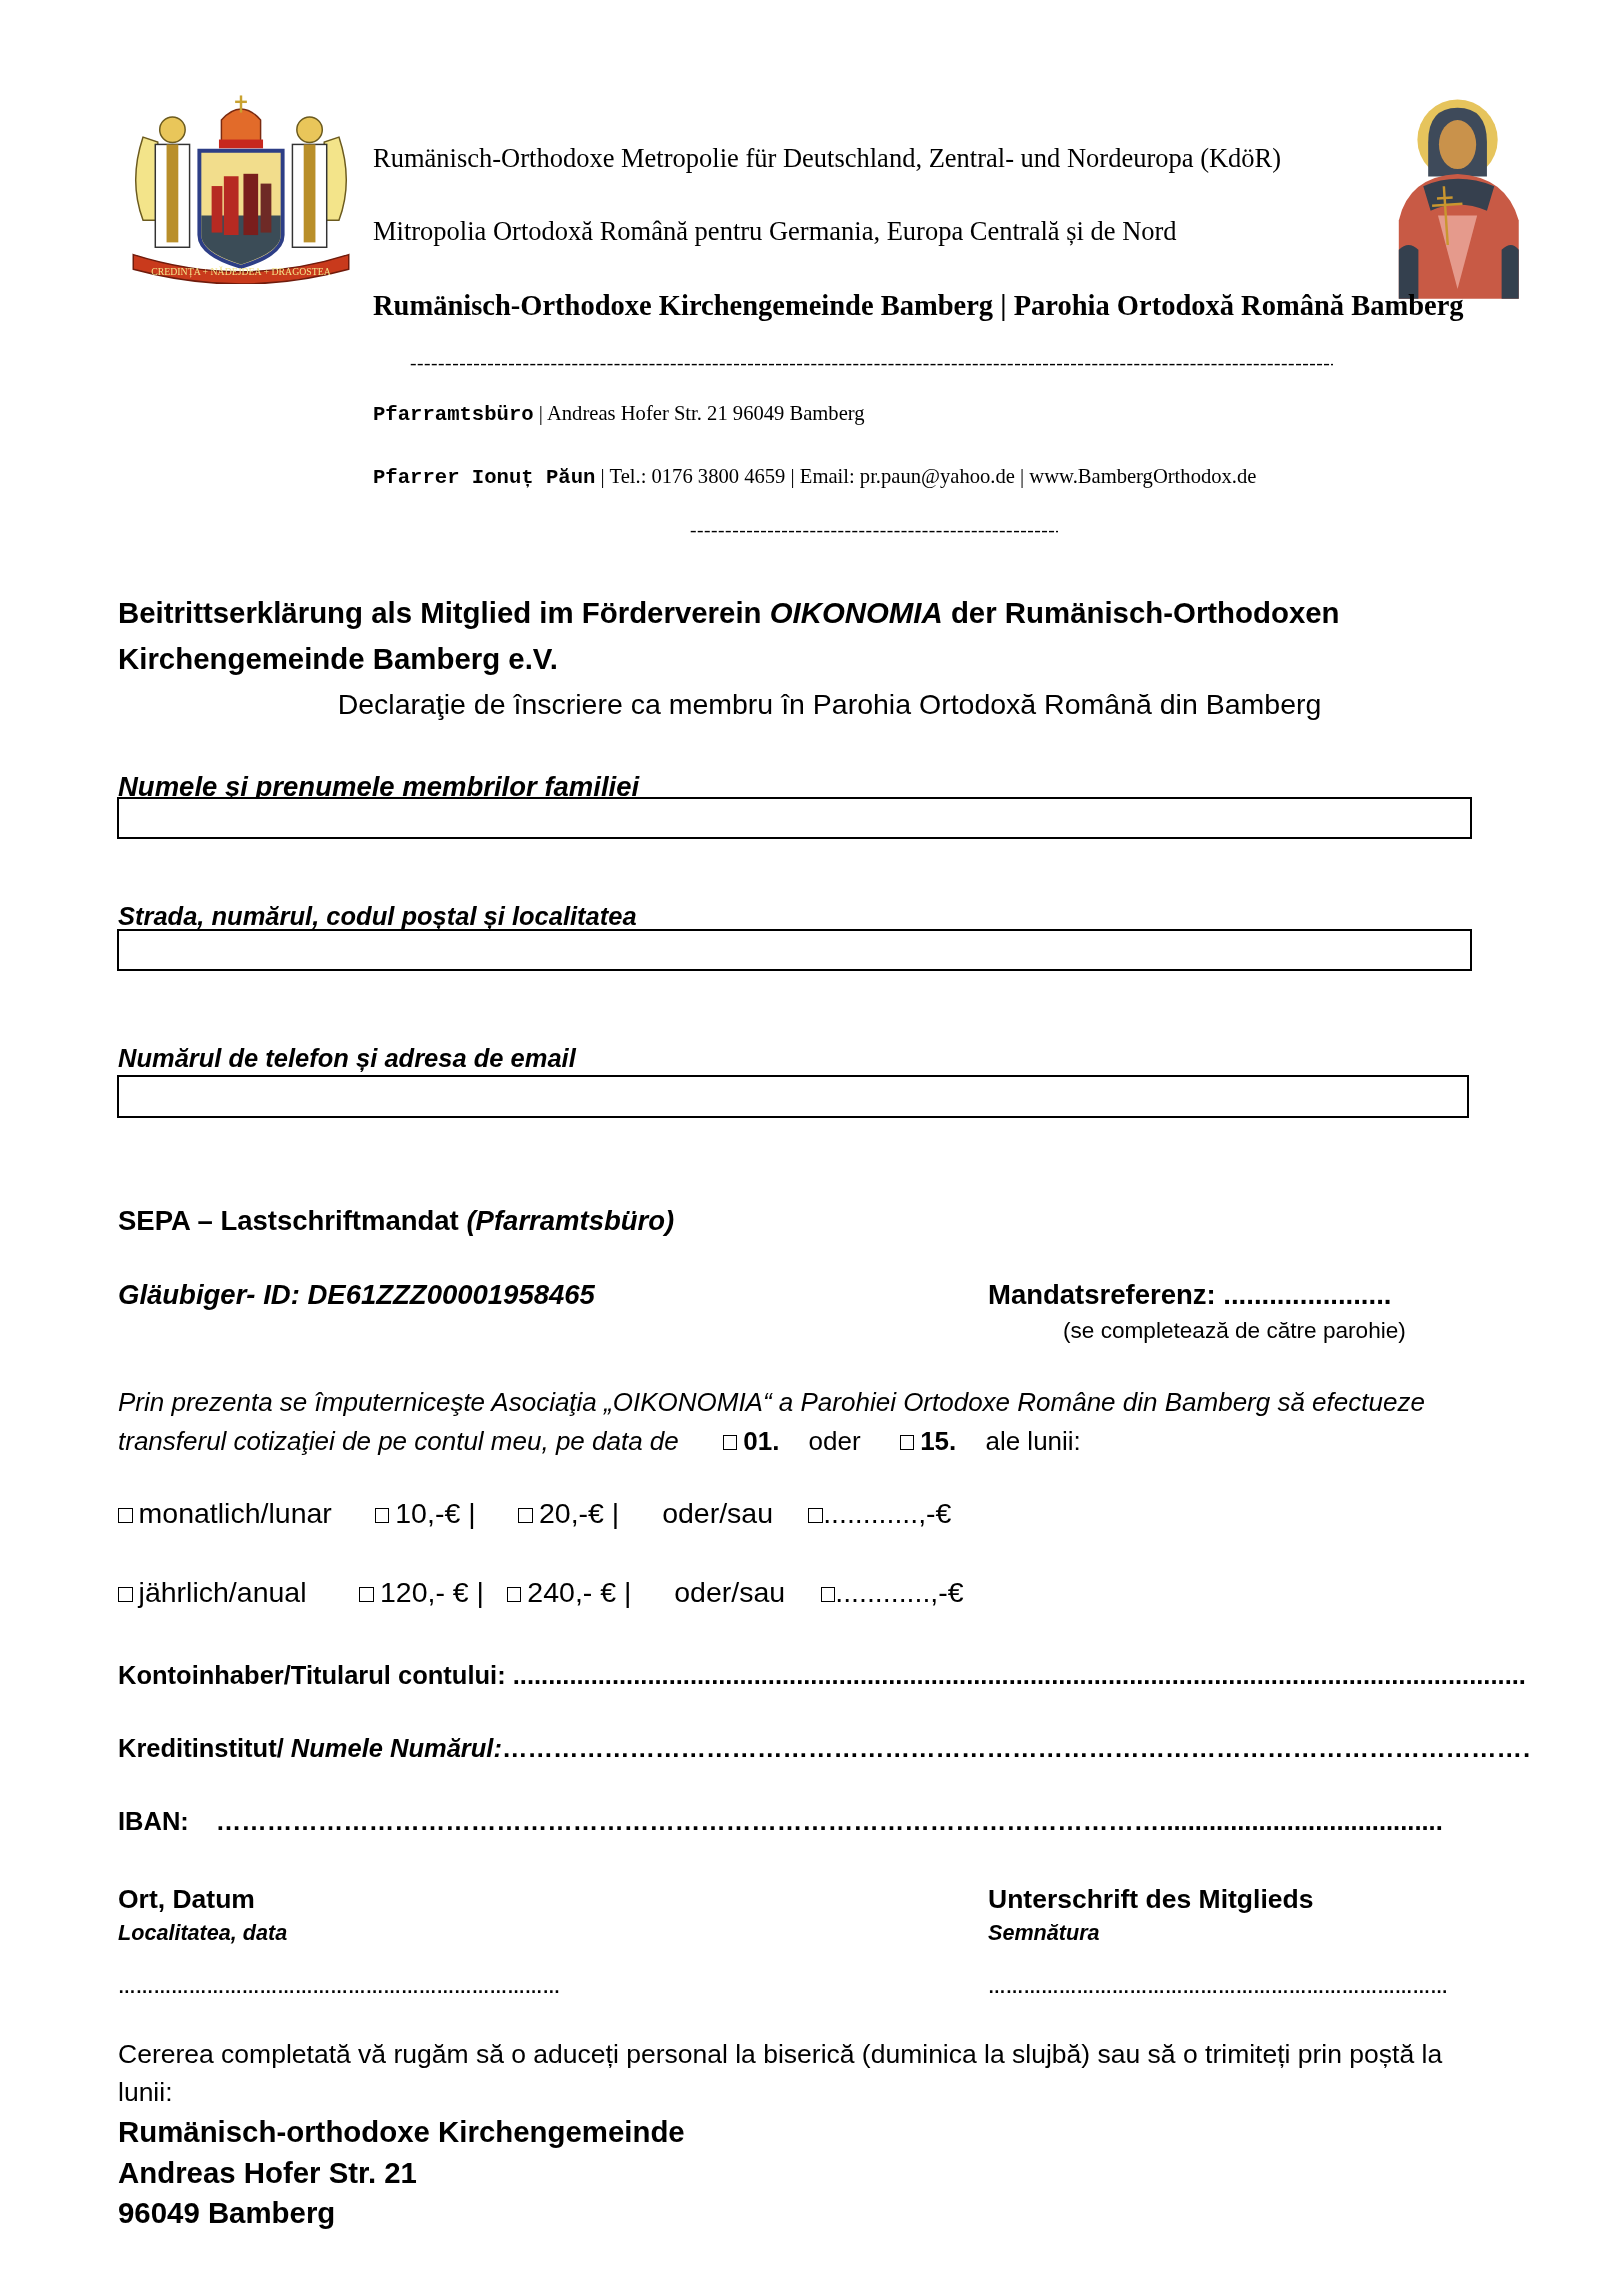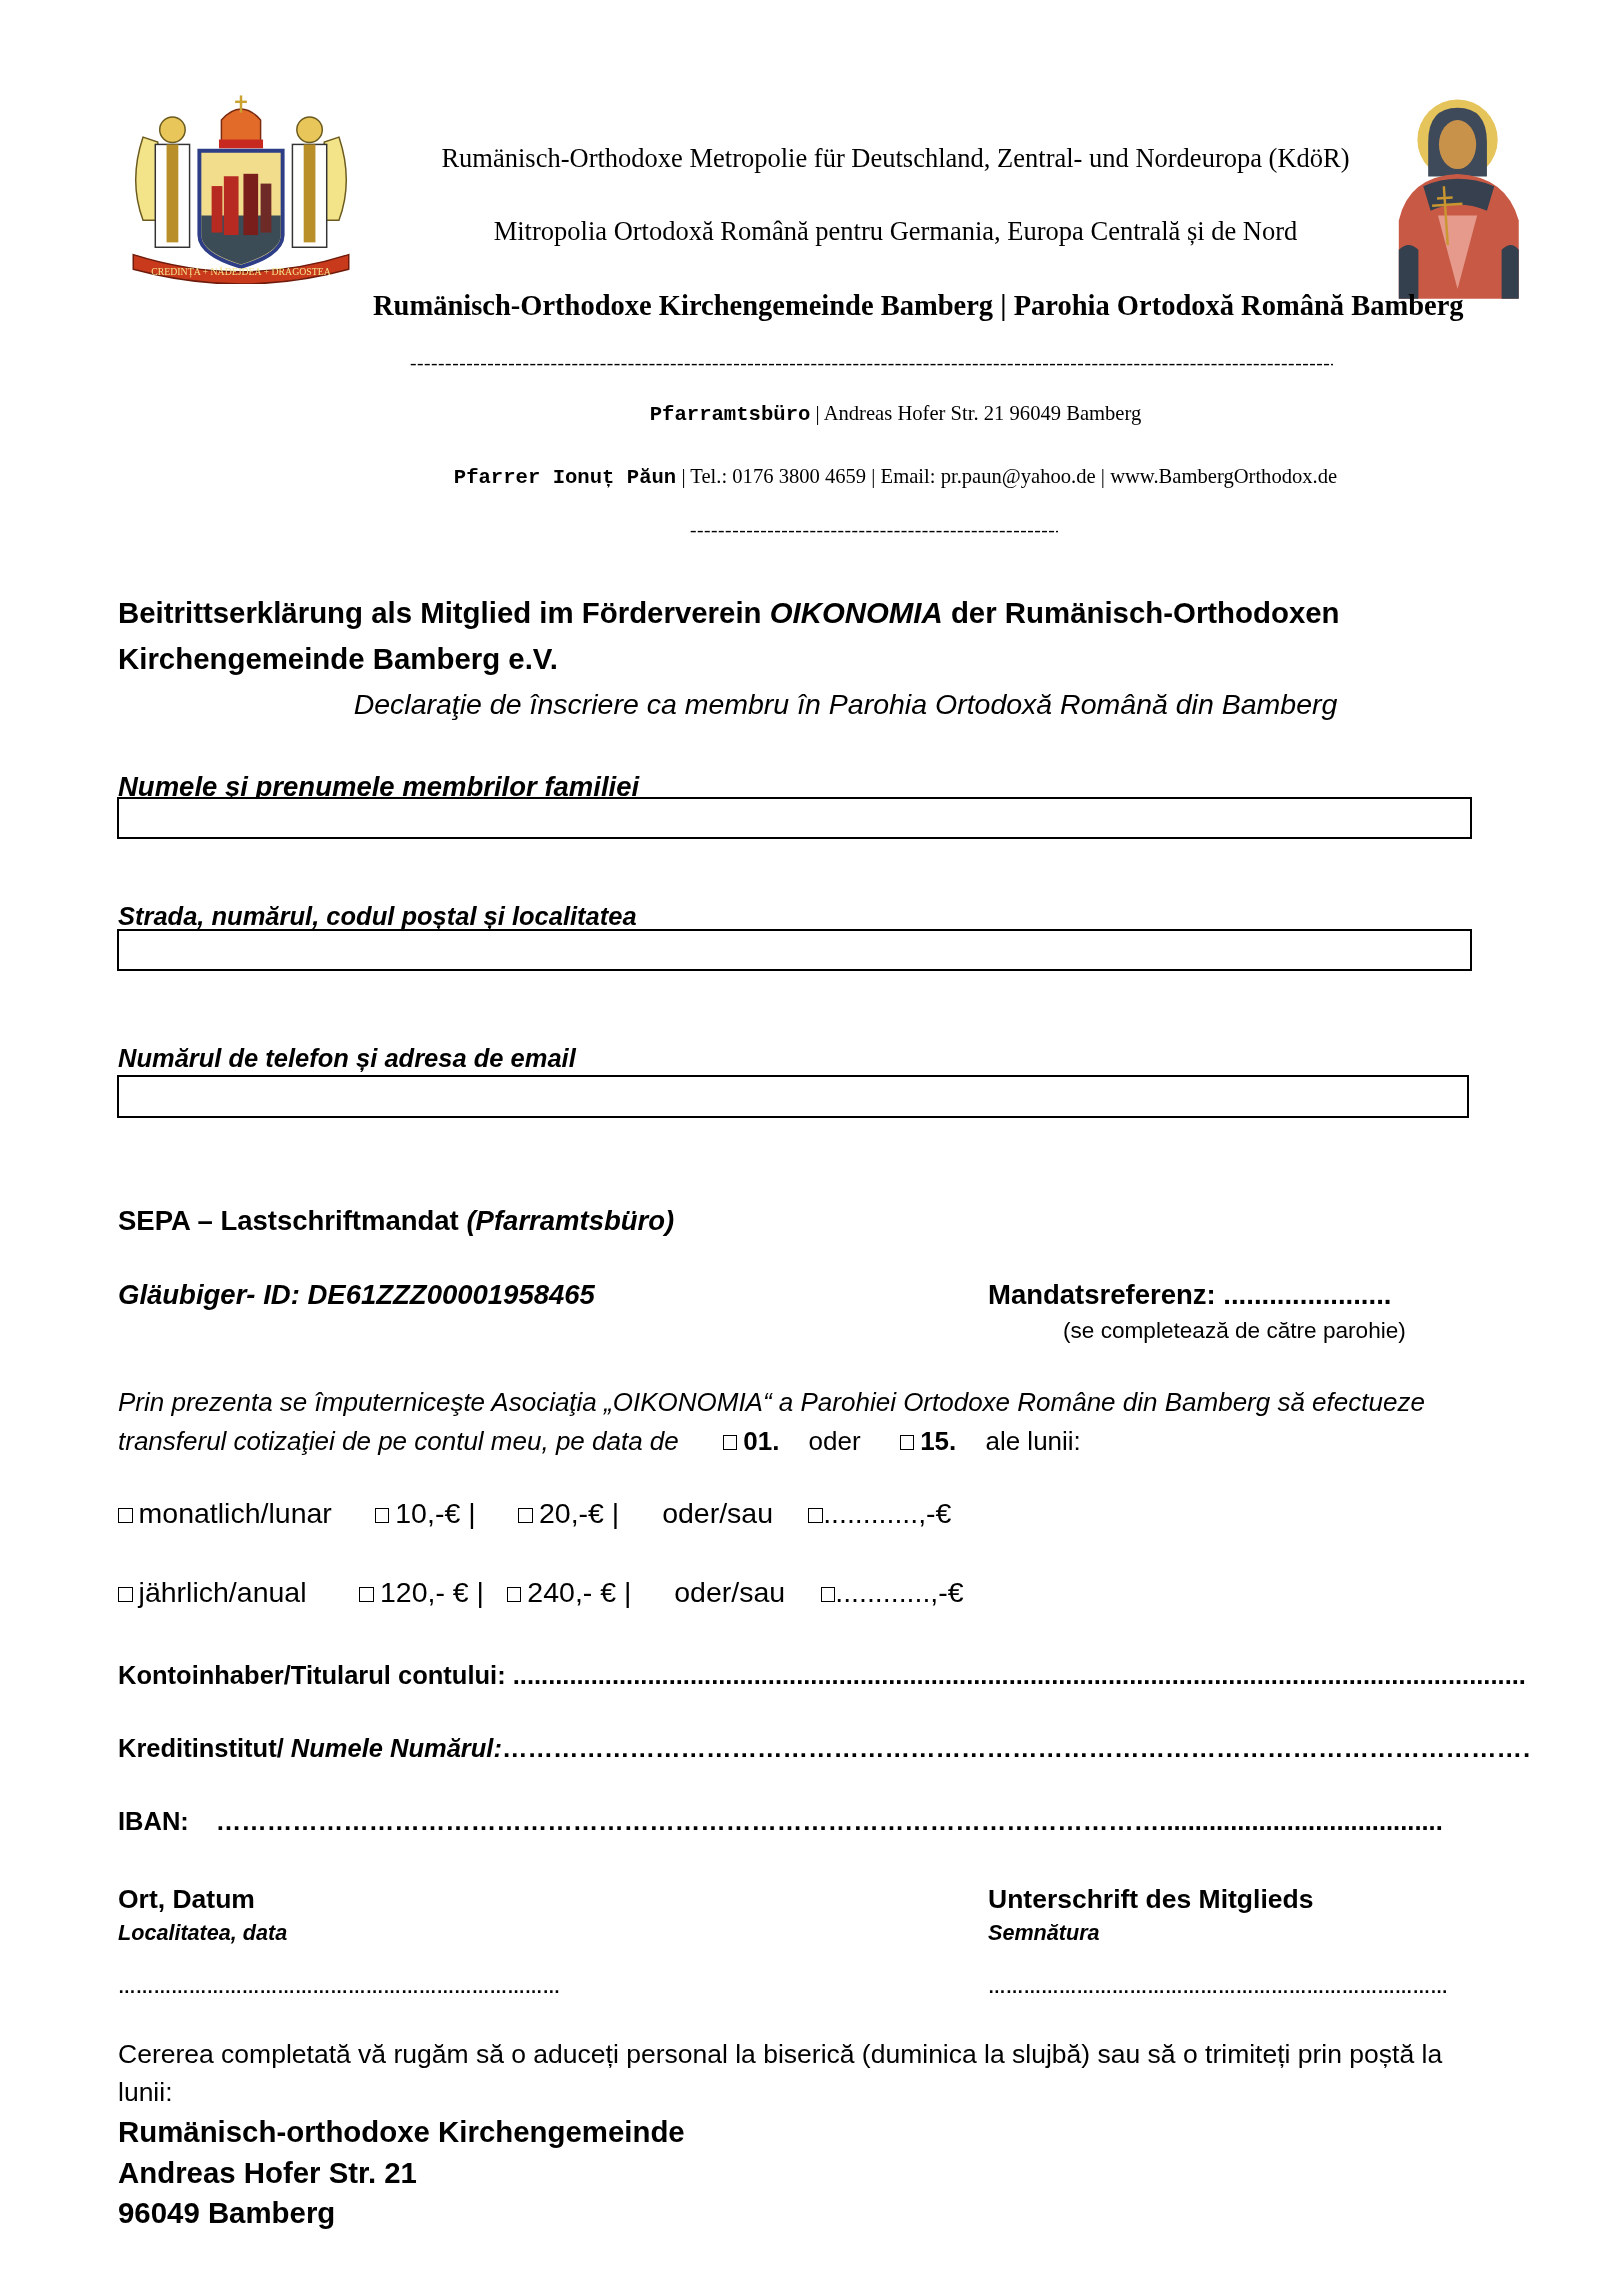--- a/index.html
+++ b/index.html
@@ -1,27 +1,27 @@
 <!DOCTYPE html>
 <html style="font-size:7.9px"><head>
 <meta charset="utf-8">
 <style>
   html, body { margin:0; padding:0; background:#ffffff; }
   body { width:1623px; height:2295px; position:relative; overflow:hidden; color:#000; }
   .abs { position:absolute; }
   .serif-hdr { font-family:"Liberation Serif", "DejaVu Serif", serif; }
   .sans { font-family:"Liberation Sans", "DejaVu Sans", sans-serif; }
-  .hdr-line { left:373px; width:1045px; text-align:center; white-space:nowrap; }
+  .hdr-line { left:373px; width:1045px; text-align:left; white-space:nowrap; }
   .h1 { font-size:26.5px; }
   .h3 { font-size:28.5px; font-weight:bold; }
   .sep { font-size:19.6px; letter-spacing:0.5px; color:#000; white-space:nowrap; overflow:hidden; }
   .info { font-size:20.6px; }
   .info b { font-weight:bold;font-family:Liberation Mono, monospace; }
   .title { left:118px; width:1423px; font-size:29.4px; font-weight:bold; white-space:nowrap; }
-  .subtitle { left:134px; width:1423px; text-align:center; font-size:28.5px; font-style:italic; white-space:nowrap; }
+  .subtitle { left:118px; width:1423px; text-align:center; font-size:28.5px; white-space:nowrap; }
   .label { left:118px; font-size:27.5px; font-weight:bold; font-style:italic; white-space:nowrap; }
   .field-box { left:117px; border:2.5px solid #000; background:#fff; box-sizing:border-box; }
   .field-box input { width:100%; height:100%; border:none; outline:none; background:transparent; font-size:24.5px; padding:0 9.8px; box-sizing:border-box; font-family:"Liberation Sans", sans-serif; }
   .bold-line { left:118px; font-size:27.5px; font-weight:bold; white-space:nowrap; }
   .body-text { left:118px; font-size:26px; white-space:nowrap; }
   .italic { font-style:italic; }
   .cb { display:inline-block; width:14.7px; height:14.7px; border:1.5px solid #000; box-sizing:border-box; vertical-align:baseline; margin-right:5.9px; cursor:pointer; }
   .opt { display:inline-block; }
   .fill-line { white-space:nowrap; overflow:hidden;font-weight:bold; }
   .logo-left { left:123px; top:93px; width:236px; height:191px; }

